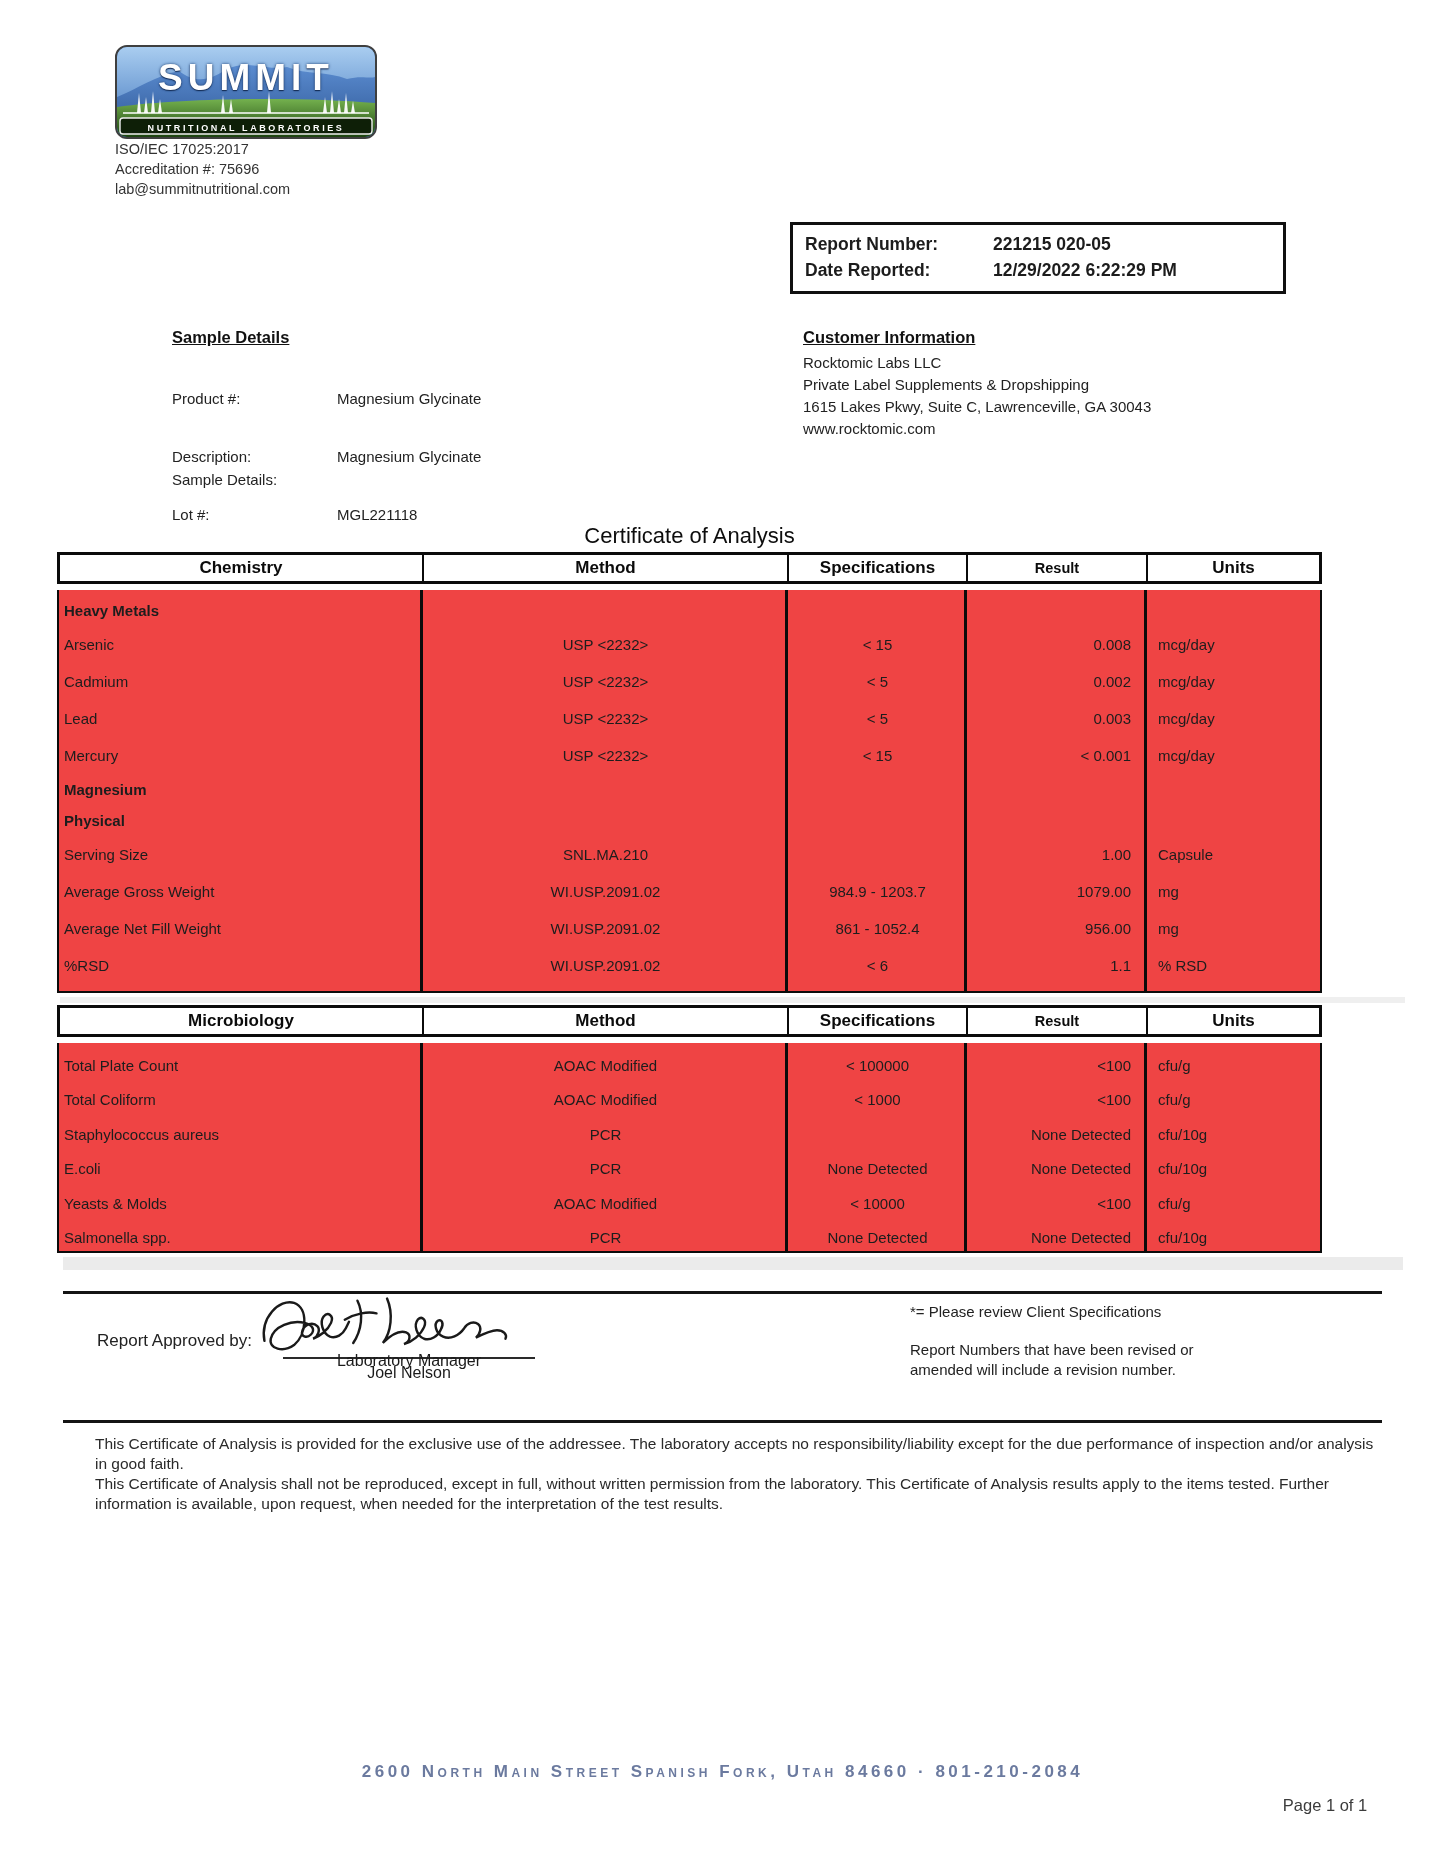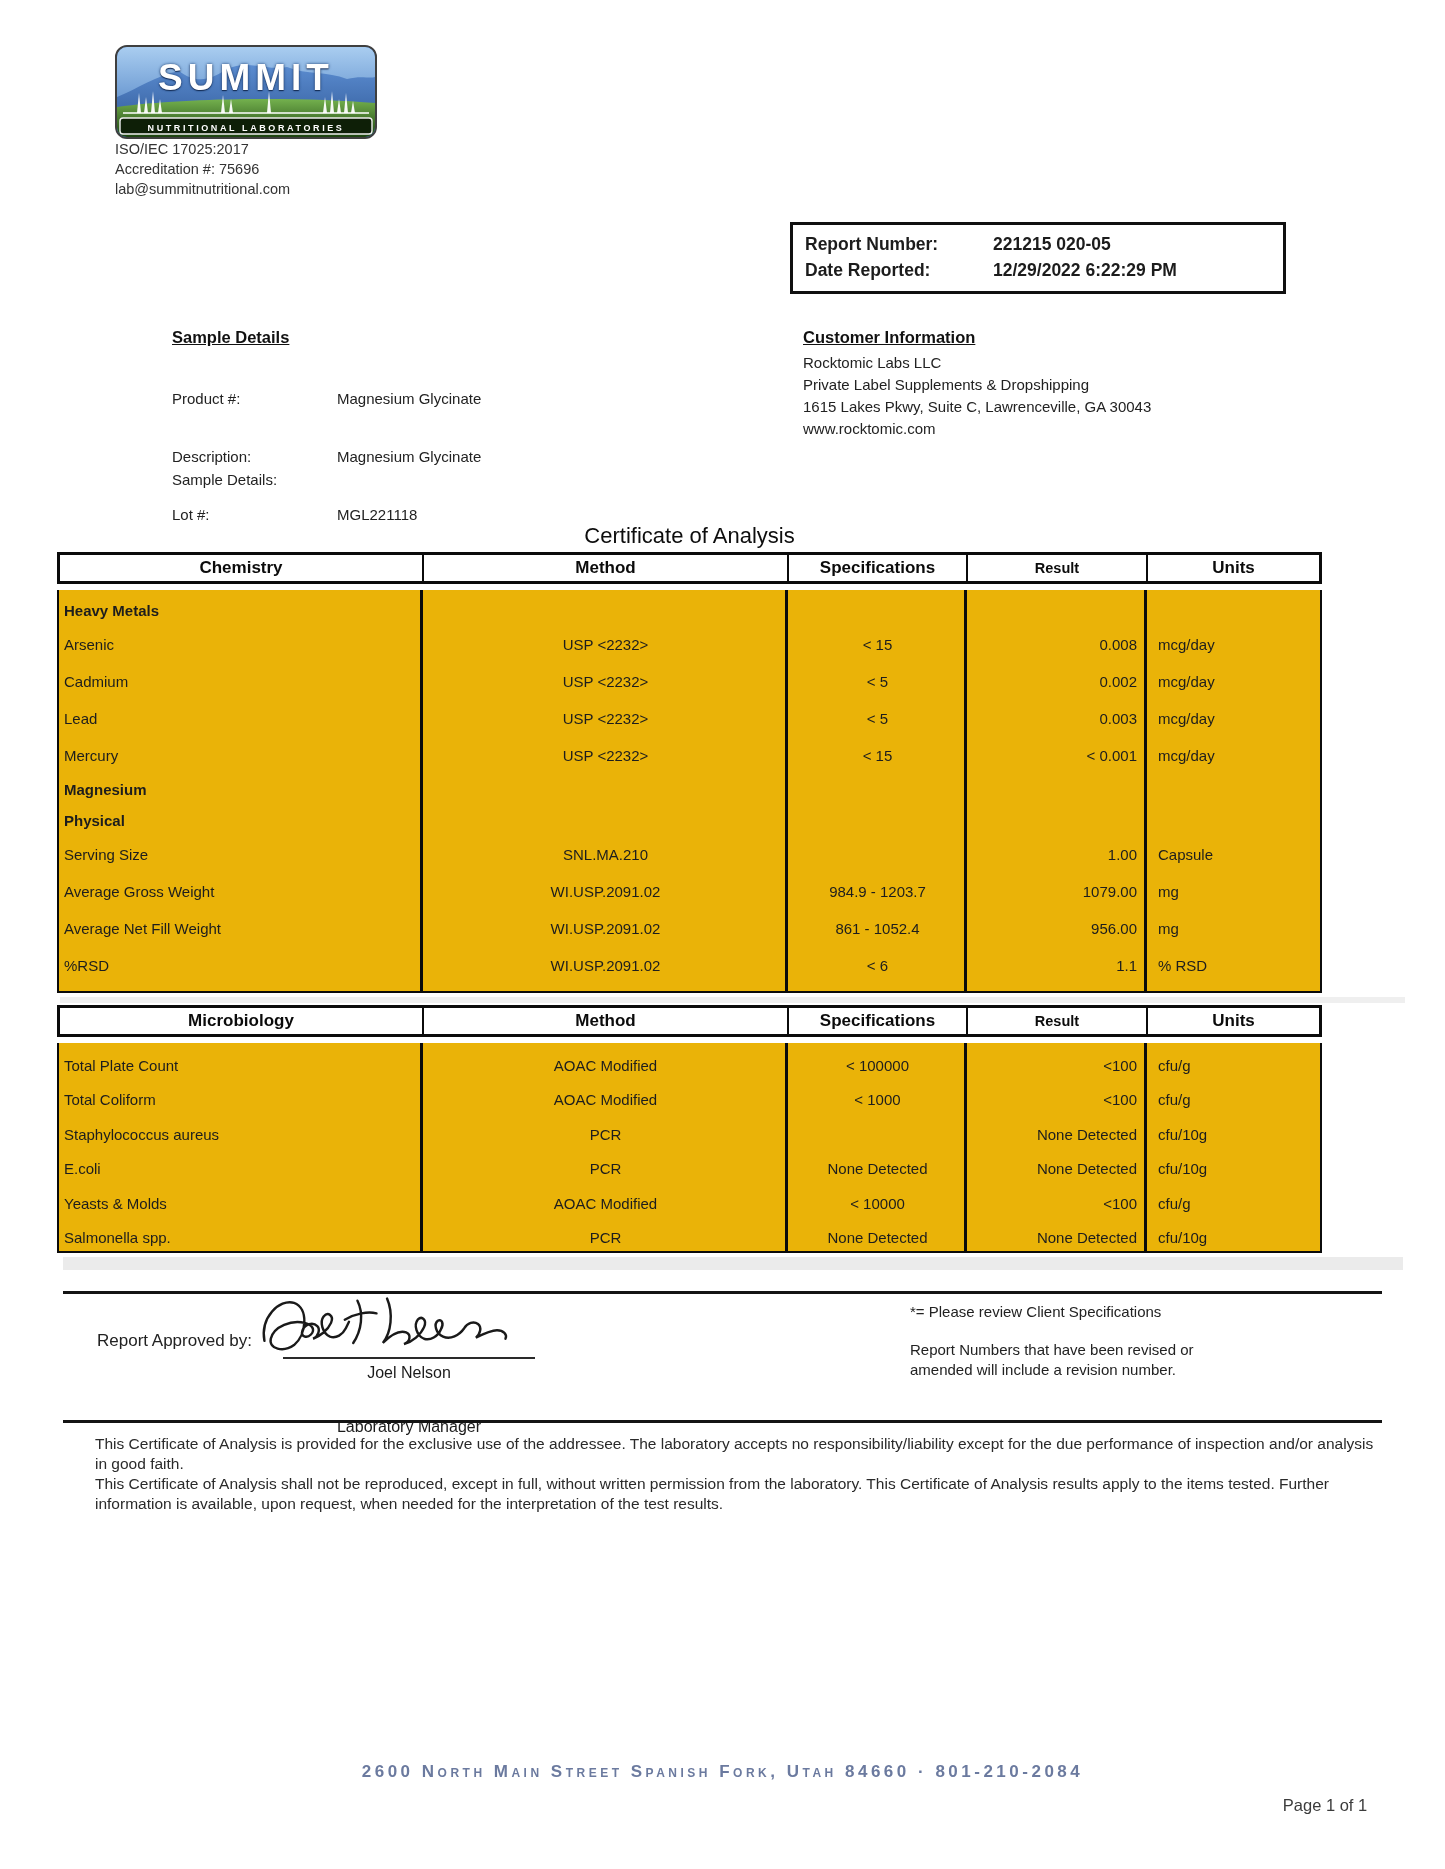--- a/index.html
+++ b/index.html
@@ -32,44 +32,44 @@
         font-size:22px;color:#0d0d0d;}
   
   .thead{position:absolute;left:57px;width:1265px;height:32px;border:3px solid #0b0b0b;
         box-sizing:border-box;display:grid;grid-template-columns:364px 365px 179px 180px 1fr;
         background:#fff;align-items:center;}
   .hcell{text-align:center;font-weight:bold;font-size:17px;color:#0b0b0b;}
   .hcell:not(:last-child){border-right:2.5px solid #0b0b0b;height:100%;display:flex;
         align-items:center;justify-content:center;box-sizing:border-box;}
   .hcell-result{font-size:14.5px;}
   .tbody{position:absolute;left:57px;width:1265px;border:2.5px solid #0b0b0b;border-top:none;
-        box-sizing:border-box;background:#eab308;padding-top:5px;}
+        box-sizing:border-box;background:#ef4444;padding-top:5px;}
   .vline{position:absolute;top:0;bottom:0;width:2.5px;background:#0b0b0b;}
   .v1{left:361px}.v2{left:726px}.v3{left:905px}.v4{left:1085px}
   .trow{display:grid;grid-template-columns:364px 365px 179px 180px 1fr;align-items:center;
         font-size:15px;color:#1d1d1d;}
   .chem .trow{height:37px;}
   .chem .trow.section-row{height:31px;}
   .micro .trow{height:34.5px;}
   .section-row{font-weight:bold;}
   .cell{overflow:hidden;white-space:nowrap;}
   .cell.analyte{padding-left:5px;}
   .cell.method,.cell.spec{text-align:center;}
-  .cell.result{text-align:right;padding-right:10px;}
+  .cell.result{text-align:right;padding-right:16px;}
   .cell.units{padding-left:11px;}
   
   .shadow-bar{position:absolute;background:#ebebeb;}
   .rule{position:absolute;left:63px;width:1319px;height:3px;background:#141414;}
   
   .approved-label{position:absolute;left:97px;top:1331px;font-size:17px;color:#222;}
   .sig-svg{position:absolute;left:252px;top:1288px;width:268px;height:74px;}
   .sig-line{position:absolute;left:283px;top:1357px;width:252px;height:2px;background:#2a2a2a;}
   .sig-name{position:absolute;left:283px;top:1364px;width:252px;text-align:center;
         font-size:16px;color:#1b1b1b;}
-  .sig-title{position:absolute;left:283px;top:1418px;width:252px;text-align:center;
+  .sig-title{position:absolute;left:283px;top:1352px;width:252px;text-align:center;
         font-size:16px;color:#1b1b1b;}
   .note-star{position:absolute;left:910px;top:1303px;font-size:15px;color:#222;}
   .note-rev{position:absolute;left:910px;top:1340px;width:300px;font-size:15px;
         line-height:20px;color:#222;}
   
   .disclaimer{position:absolute;left:95px;top:1434px;width:1292px;font-size:15.5px;
         line-height:20px;color:#2a2a2a;}
   .disclaimer p{margin:0;}
   
   .footer-address{position:absolute;left:0;top:1762px;width:1445px;text-align:center;

